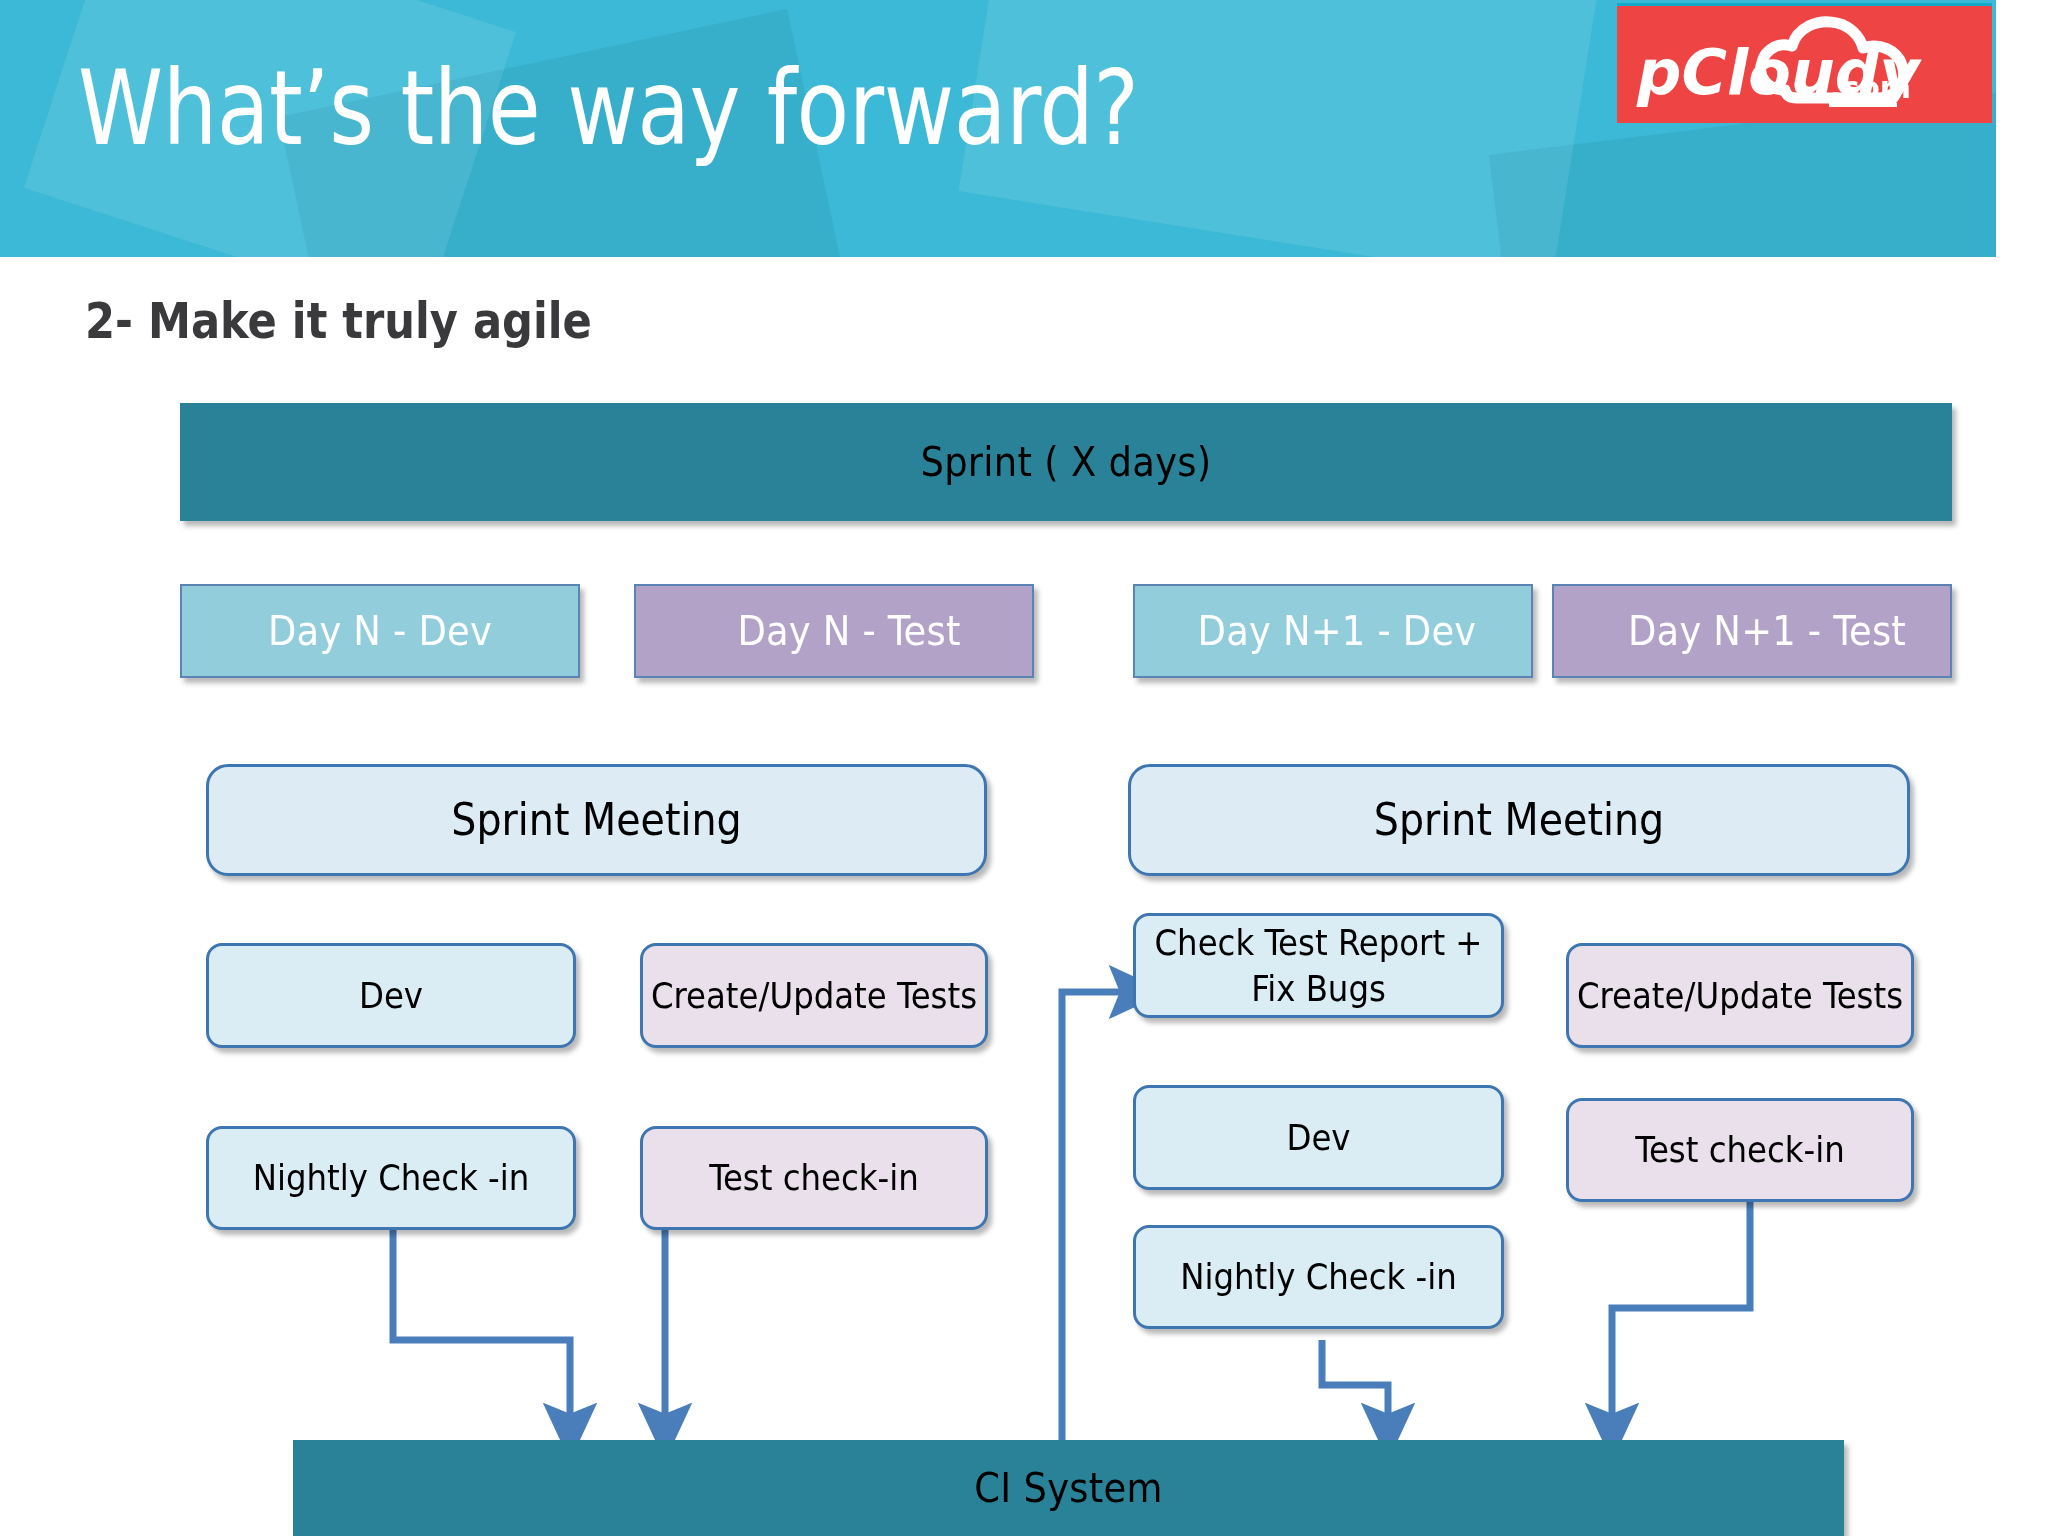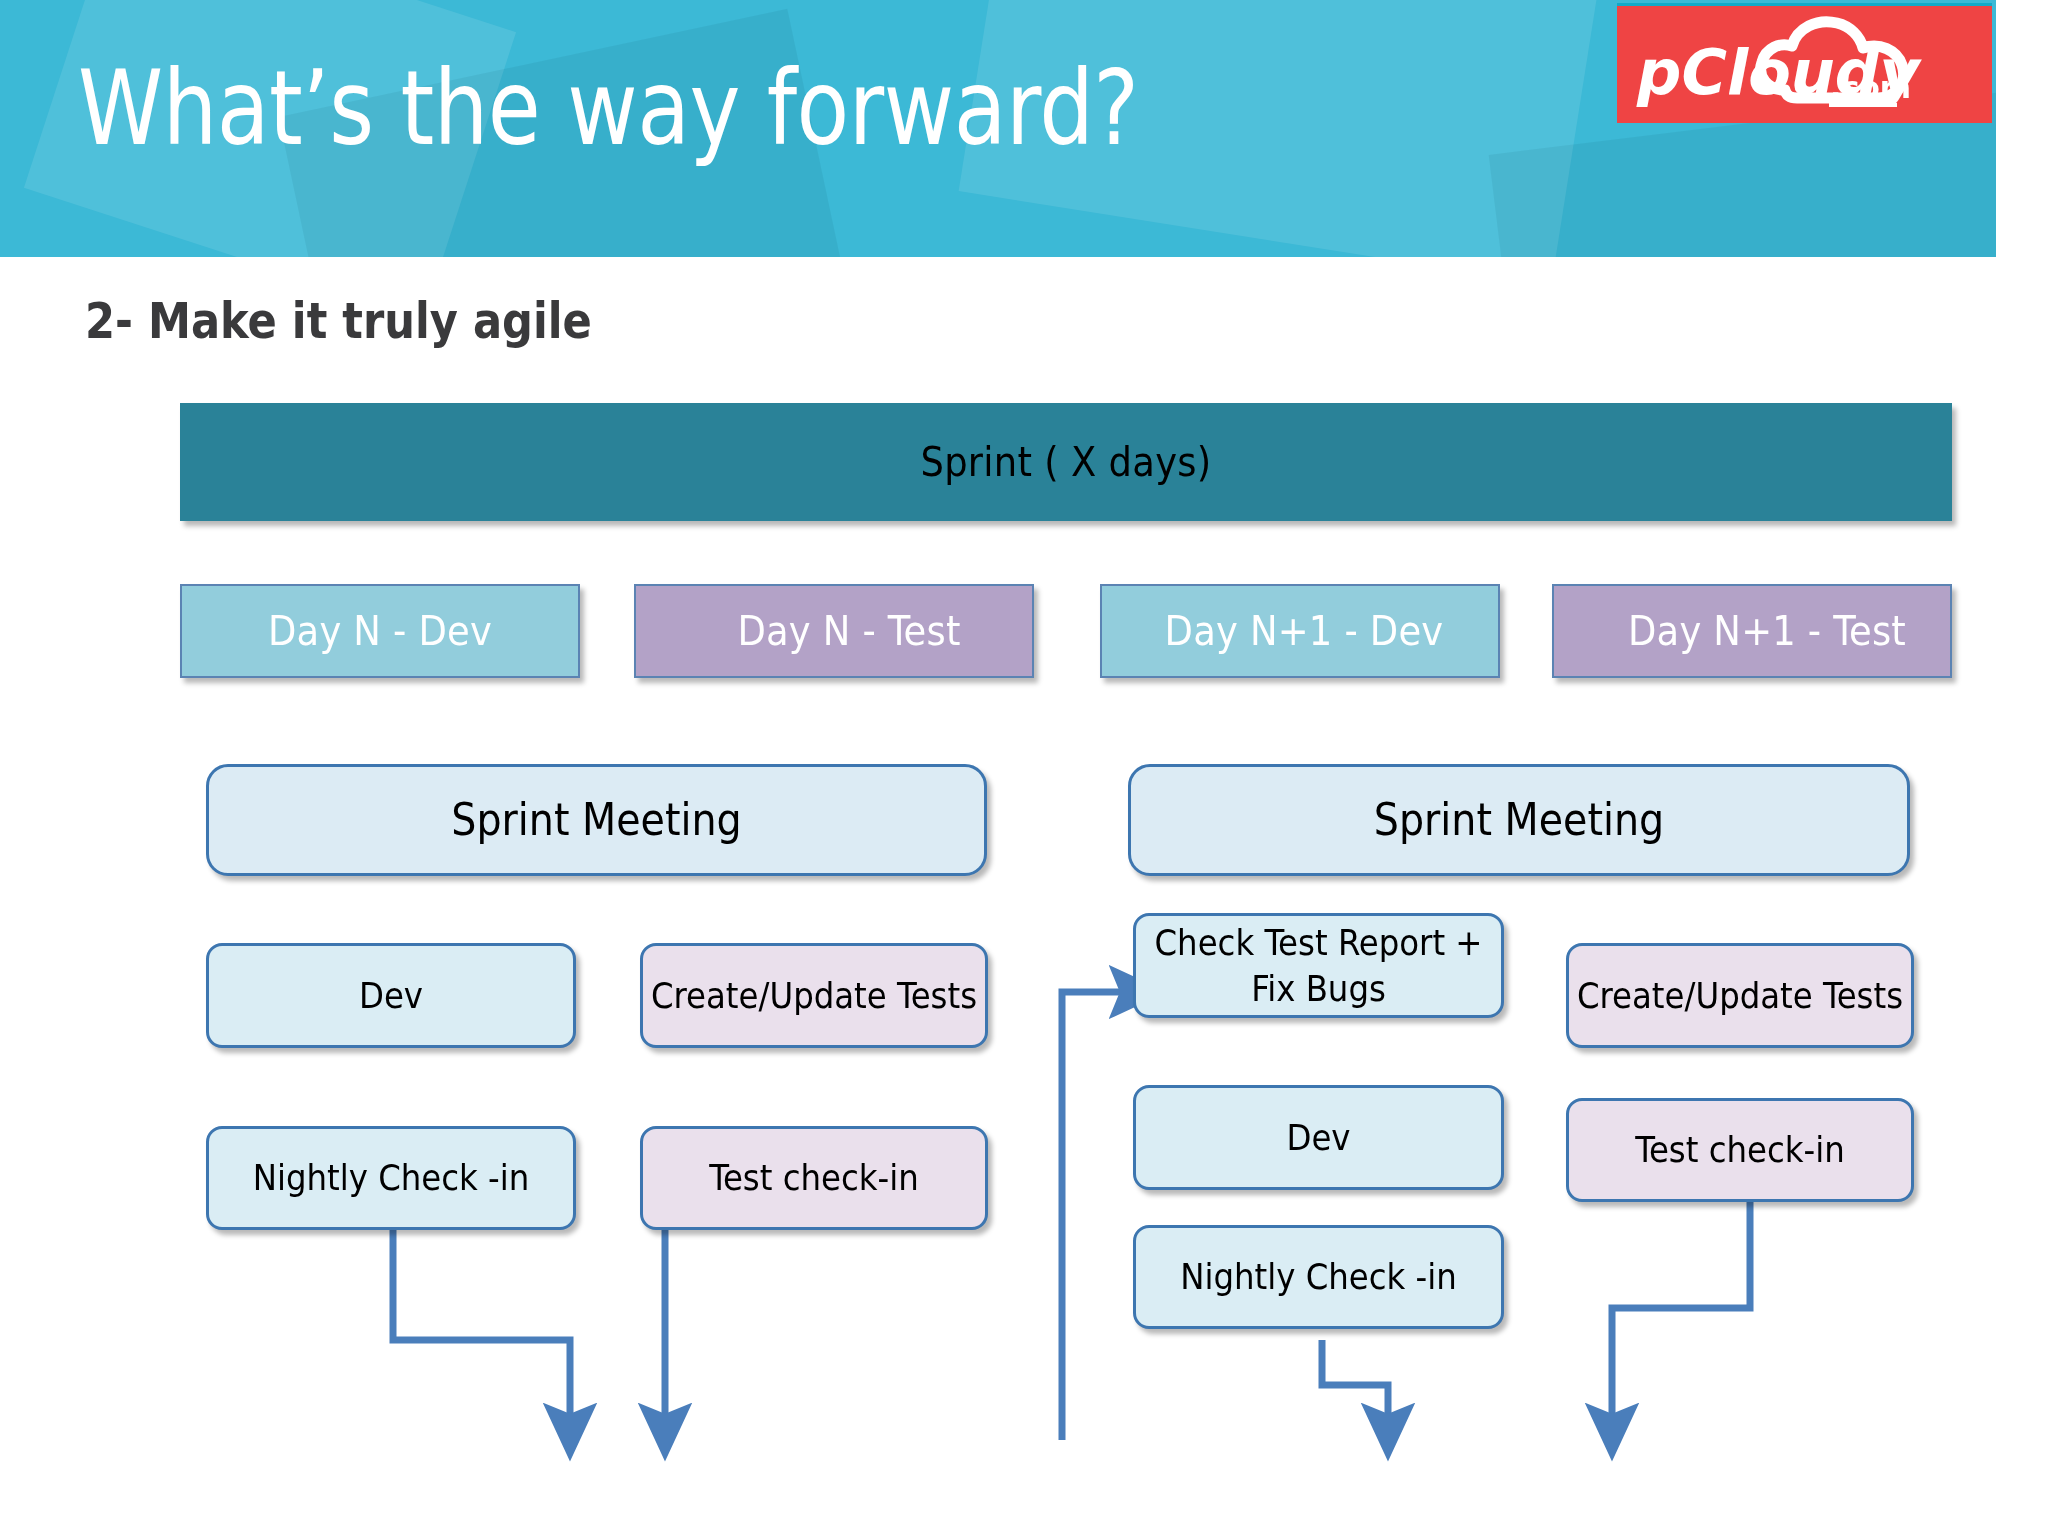--- a/index.html
+++ b/index.html
@@ -139,21 +139,21 @@
   <div class="box band" style="left:180px;top:403px;width:1772px;height:118px;">
     <span>Sprint ( X days)</span>
   </div>
 
   <div class="box chip dev" style="left:180px;top:584px;width:400px;height:94px;">
     <span>Day N - Dev</span>
   </div>
   <div class="box chip test" style="left:634px;top:584px;width:400px;height:94px;">
     <span>Day N - Test</span>
   </div>
-  <div class="box chip dev" style="left:1100px;top:584px;width:400px;height:94px;padding-left:8px;">
+  <div class="box chip dev" style="left:1133px;top:584px;width:400px;height:94px;padding-left:8px;">
     <span>Day N+1 - Dev</span>
   </div>
   <div class="box chip test" style="left:1552px;top:584px;width:400px;height:94px;">
     <span>Day N+1 - Test</span>
   </div>
 
   <div class="box proc meeting" style="left:206px;top:764px;width:781px;height:112px;">
     <span>Sprint Meeting</span>
   </div>
   <div class="box proc meeting" style="left:1128px;top:764px;width:782px;height:112px;">
@@ -184,14 +184,17 @@
     <span>Nightly Check -in</span>
   </div>
 
   <div class="box proc purple" style="left:1566px;top:943px;width:348px;height:105px;">
     <span>Create/Update Tests</span>
   </div>
   <div class="box proc purple" style="left:1566px;top:1098px;width:348px;height:104px;">
     <span>Test check-in</span>
   </div>
 
+  <div class="box band" style="left:293px;top:1440px;width:1551px;height:96px;">
+    <span>CI System</span>
+  </div>
 
 </div>
 
 </body></html>

